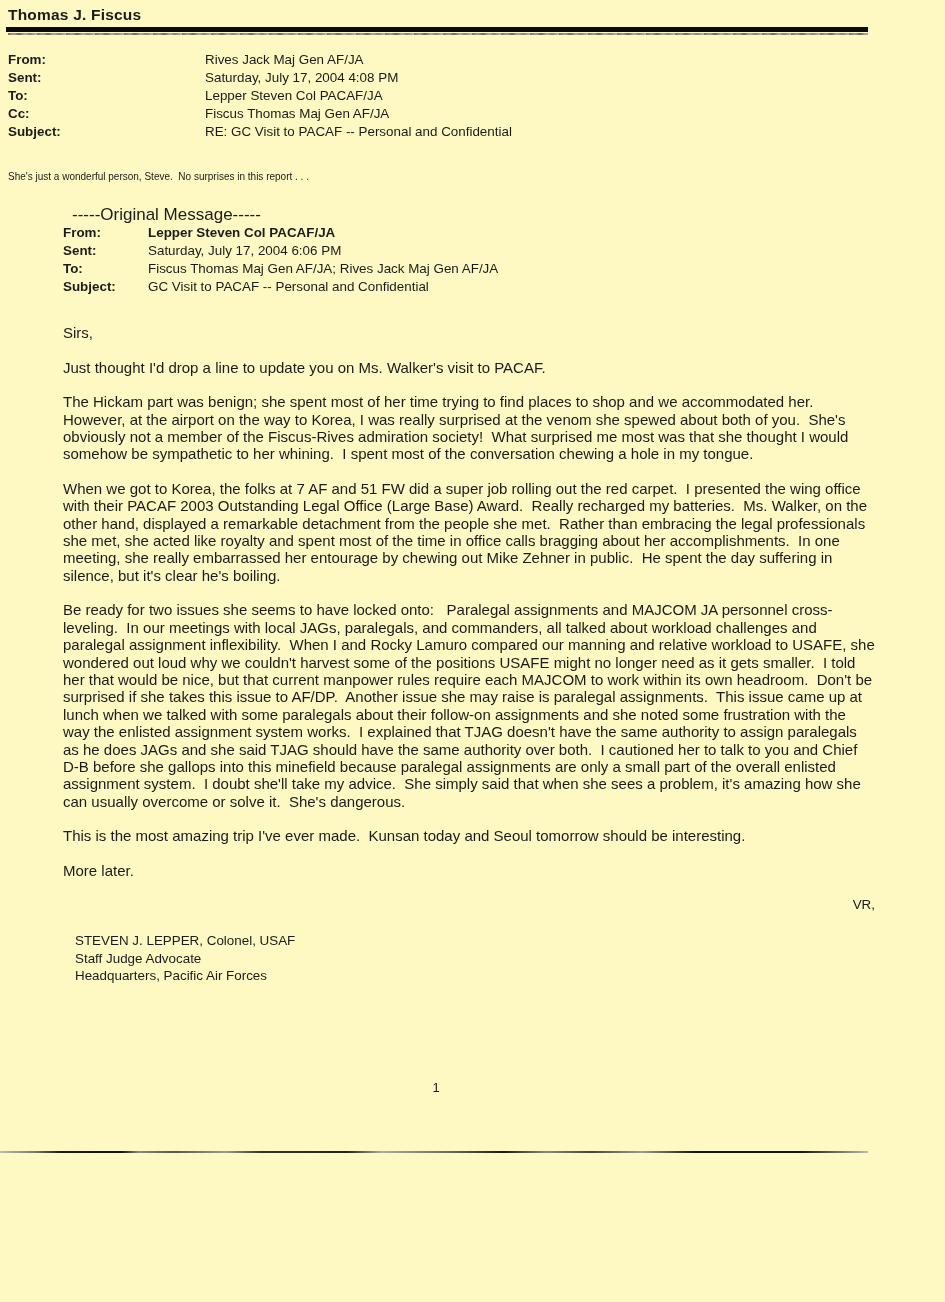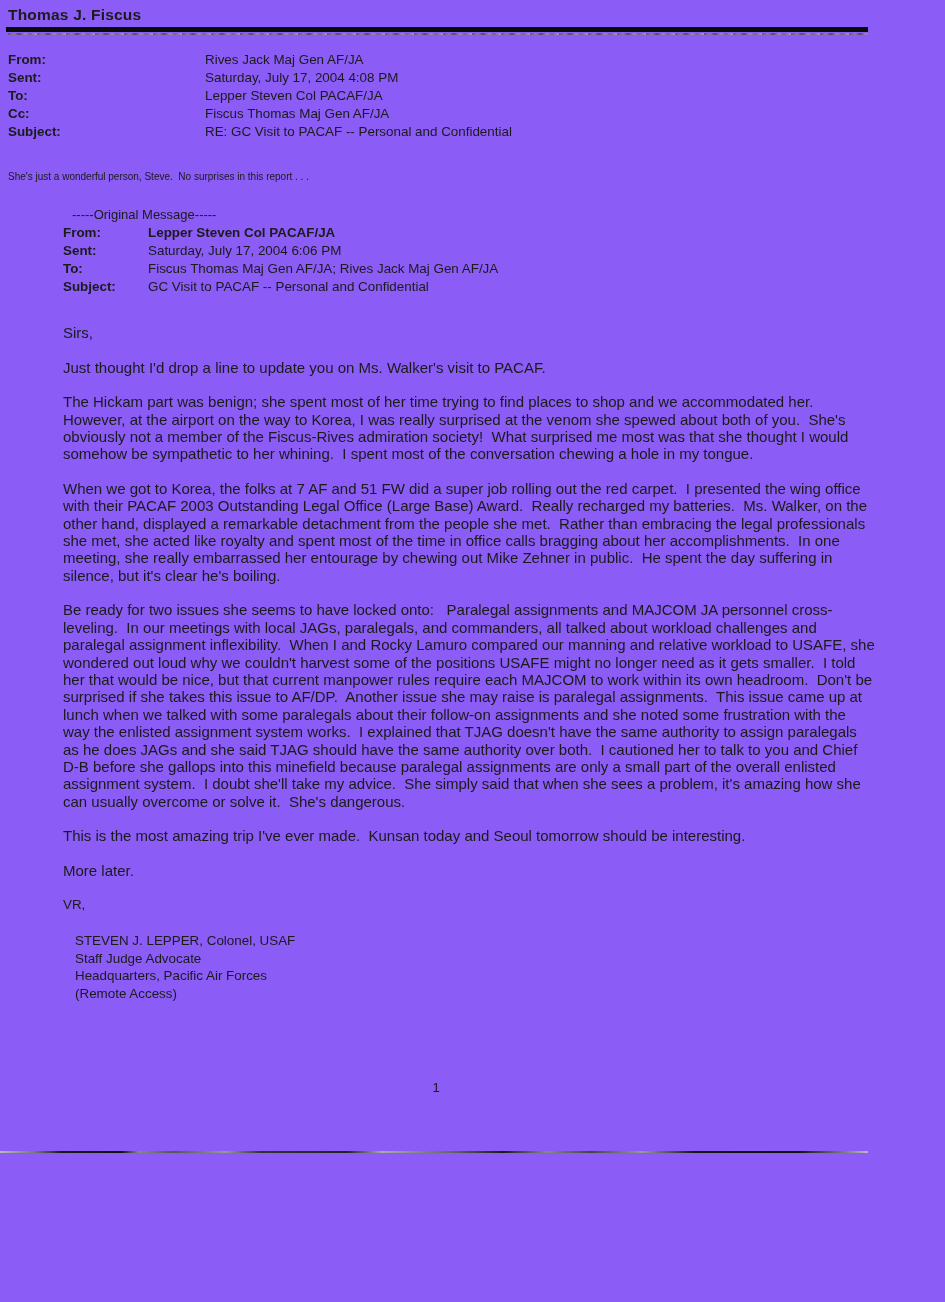--- a/index.html
+++ b/index.html
@@ -1,20 +1,20 @@
 <!DOCTYPE html>
 <html><head>
 <meta charset="utf-8">
 <style>
   html, body { margin: 0; padding: 0; background: #ffffff; }
   .page {
     position: relative;
     width: 945px;
     height: 1302px;
-    background: #8b5cf6;
+    background: #fef9c3;
     font-family: "Liberation Sans", sans-serif;
     color: #1b1b1b;
     overflow: hidden;
   }
   .content { padding: 6px 0 0 8px; width: 872px; }
 
   .doc-title {
     font-size: 15.5px;
     font-weight: bold;
     letter-spacing: 0.2px;
@@ -45,38 +45,38 @@
     font-size: 10px;
     line-height: 17.4px;
     white-space: pre-wrap;
   }
 
   .quoted { margin-left: 55px; width: 812px; }
 
   .orig-divider {
     margin-top: 21px;
     margin-left: 9px;
-    font-size: 13px;
+    font-size: 17px;
     line-height: 18px;
   }
   .q-hdr-block { font-size: 13.4px; line-height: 18px; }
   .q-hdr-row { display: flex; }
   .q-hdr-row .lbl { width: 85px; font-weight: bold; flex: none; }
   .q-hdr-row .val { white-space: pre; }
   .q-hdr-row .val.bold { font-weight: bold; }
 
   .body-block { margin-top: 28px; }
   .body-block p {
     margin: 0 0 17px 0;
     font-size: 15px;
     line-height: 17.4px;
     white-space: pre-wrap;
   }
   .sig-short { margin: 17px 0 0 0; font-size: 13.4px; line-height: 17.4px; }
-  .sig-short div { white-space: pre; }
+  .sig-short div { white-space: pre; text-align: right; }
   .sig-block { margin: 19px 0 0 12px; font-size: 13.4px; line-height: 17.4px; }
   .sig-block div { white-space: pre; }
 
   .page-number {
     position: absolute;
     top: 1080px;
     left: 0;
     width: 872px;
     text-align: center;
     font-size: 13px;
@@ -161,21 +161,20 @@
       </div>
 
       <div class="sig-short">
         <div>VR,</div>
       </div>
 
       <div class="sig-block">
         <div>STEVEN J. LEPPER, Colonel, USAF</div>
         <div>Staff Judge Advocate</div>
         <div>Headquarters, Pacific Air Forces</div>
-        <div>(Remote Access)</div>
       </div>
     </div>
 
   </div>
 
   <div class="page-number">1</div>
   <div class="bottom-scan-line"></div>
 </div>
 
 </body></html>

